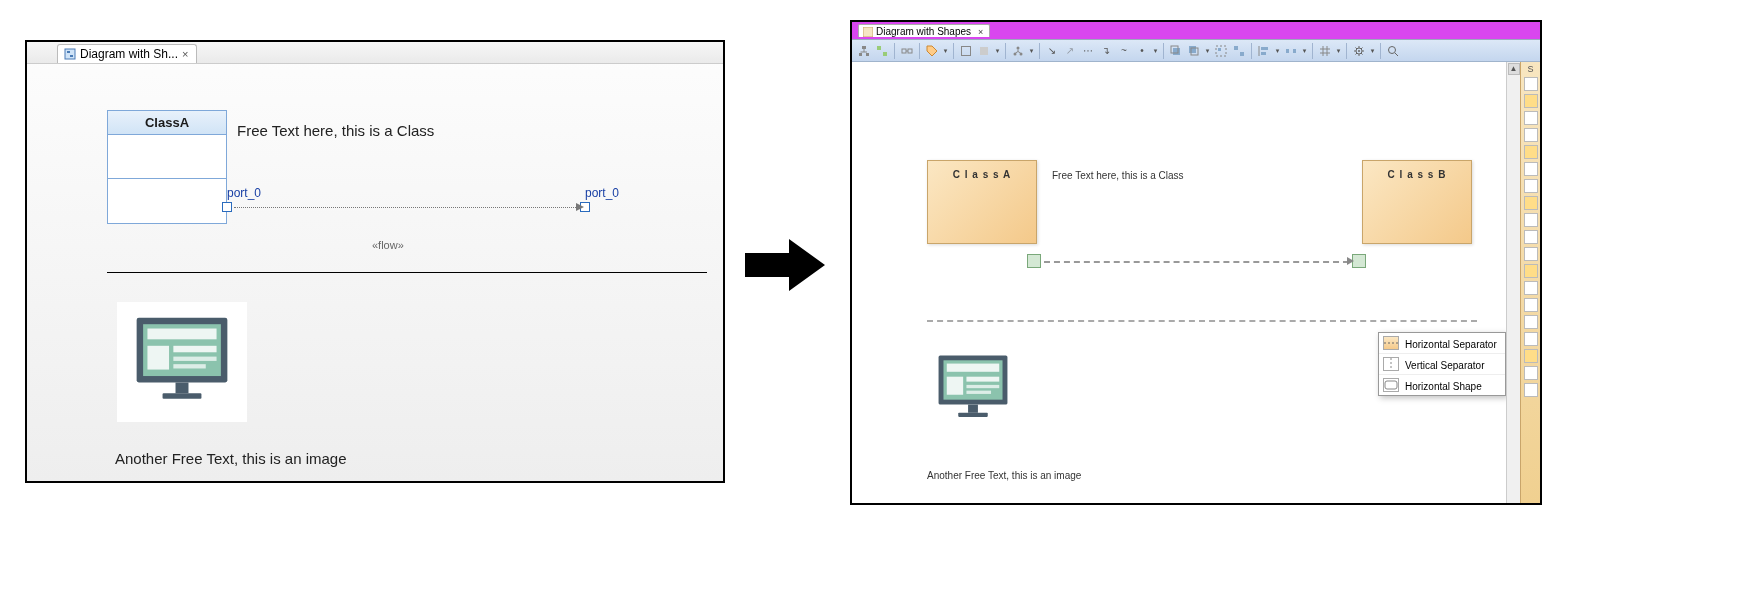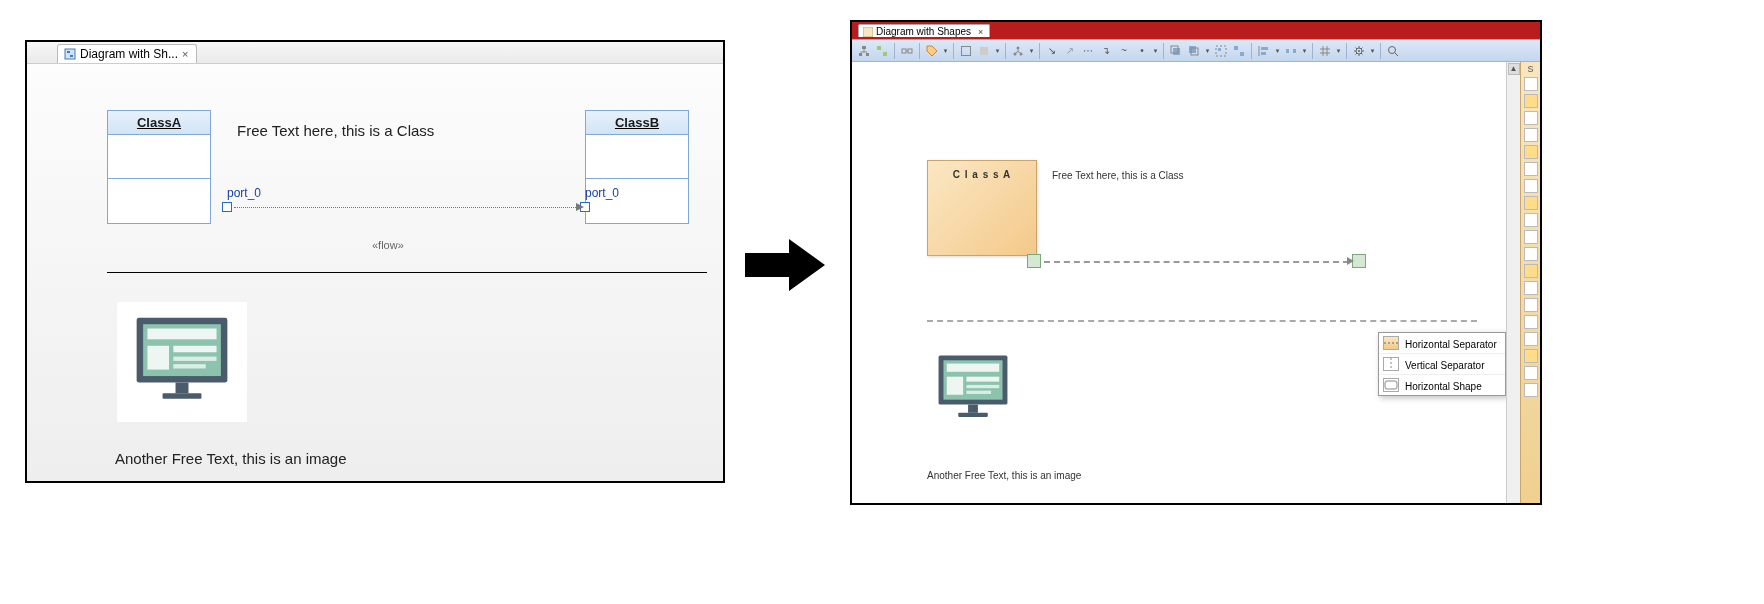--- a/index.html
+++ b/index.html
@@ -62,22 +62,21 @@
   }
   .tab-icon {
     width: 12px; height: 12px;
     display: inline-block;
   }
   
   .uml-class {
     position: absolute;
     border: 1px solid #7fa8d9;
     background: #fff;
-    width: 104px;
-    text-decoration: underline;
+    width: 120px;
   }
   .uml-class .header {
     background: linear-gradient(to bottom, #e8f1fb, #d1e4f6);
     border-bottom: 1px solid #7fa8d9;
     text-align: center;
     font-size: 13px;
     font-weight: bold;
     padding: 4px 2px;
     color: #1a1a1a;
   }
@@ -123,21 +122,21 @@
   .hsep {
     position: absolute;
     border-top: 1px solid #000;
   }
   .computer-icon {
     position: absolute;
   }
   
   .right-tabbar {
     height: 18px;
-    background: #b91c1c;
+    background: #d946ef;
     border-bottom: 1px solid #9ab;
     display: flex;
     align-items: center;
     padding-left: 6px;
     gap: 4px;
   }
   .right-tab {
     background: #fff;
     border: 1px solid #aaa;
     border-bottom: none;
@@ -177,21 +176,21 @@
   .tb-sep {
     width: 1px; height: 16px;
     background: #a0b4d0;
     margin: 0 2px;
   }
   .tb-dd { width: 7px; display:flex; align-items:center; justify-content:center; color:#555; font-size:7px;}
   
   .sticky {
     position: absolute;
     width: 110px;
-    height: 96px;
+    height: 84px;
     background: linear-gradient(135deg, #fbe7c3 0%, #f4c98a 100%);
     border: 1px solid #c9a56a;
     box-shadow: 1px 1px 3px rgba(0,0,0,0.15);
   }
   .sticky-label {
     text-align: center;
     font-size: 10px;
     font-weight: bold;
     padding-top: 8px;
     letter-spacing: 1px;
@@ -305,25 +304,20 @@
   </div>
 
   <div class="uml-class" style="left:80px; top:68px;">
     <div class="header">ClassA</div>
     <div class="section"></div>
     <div class="section"></div>
   </div>
   <div class="port" style="left:195px; top:160px;"></div>
   <div class="port-label" style="left:200px; top:144px;">port_0</div>
 
-  <div class="uml-class" style="left:558px; top:68px;">
-    <div class="header">ClassB</div>
-    <div class="section"></div>
-    <div class="section"></div>
-  </div>
   <div class="port" style="left:553px; top:160px;"></div>
   <div class="port-label" style="left:558px; top:144px;">port_0</div>
 
   <div class="free-text" style="left:210px; top:80px;">Free Text here, this is a Class</div>
 
   <div class="flow-line" style="left:207px; top:165px; width:344px;"></div>
   <div class="flow-arrow" style="left:549px; top:161px;"></div>
   <div class="flow-label" style="left:345px; top:180px;">«flow»</div>
 
   <div class="hsep" style="left:80px; top:230px; width:600px;"></div>
@@ -503,20 +497,23 @@
       </div>
   </div>
 
   <div style="position:absolute; left:0; top:40px; right:34px; bottom:0;">
 
     <div class="sticky" style="left:75px; top:98px;">
       <div class="sticky-label">C l a s s A</div>
     </div>
     <div class="sticky-port" style="left:175px; top:192px;"></div>
 
+    <div class="sticky" style="left:510px; top:98px;">
+      <div class="sticky-label">C l a s s B</div>
+    </div>
     <div class="sticky-port" style="left:500px; top:192px;"></div>
 
     <div class="right-text" style="left:200px; top:108px;">Free Text here, this is a Class</div>
 
     <div class="dash-line" style="left:192px; top:199px; width:305px;"></div>
     <div class="dash-arrow" style="left:495px; top:195px;"></div>
 
     <div class="hsep-dash" style="left:75px; top:258px; width:550px;"></div>
 
     <div class="computer-icon" style="left:80px; top:290px;">

